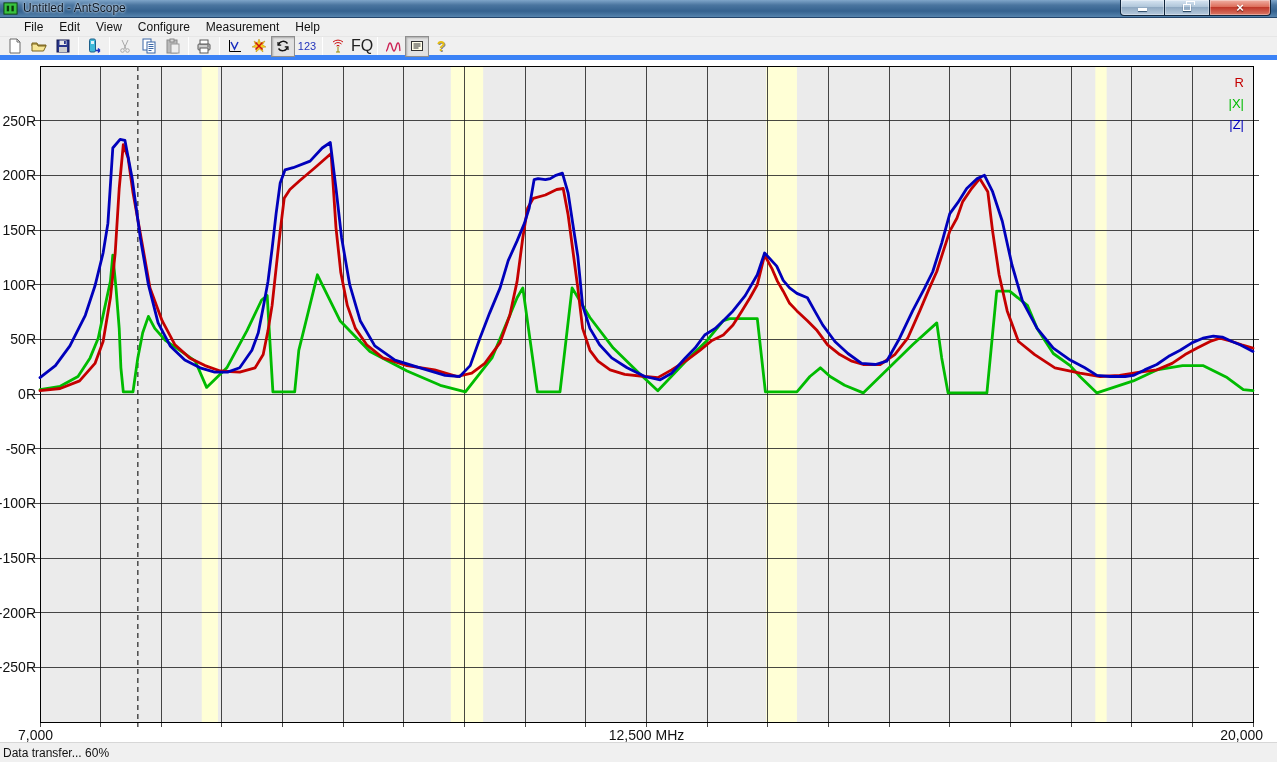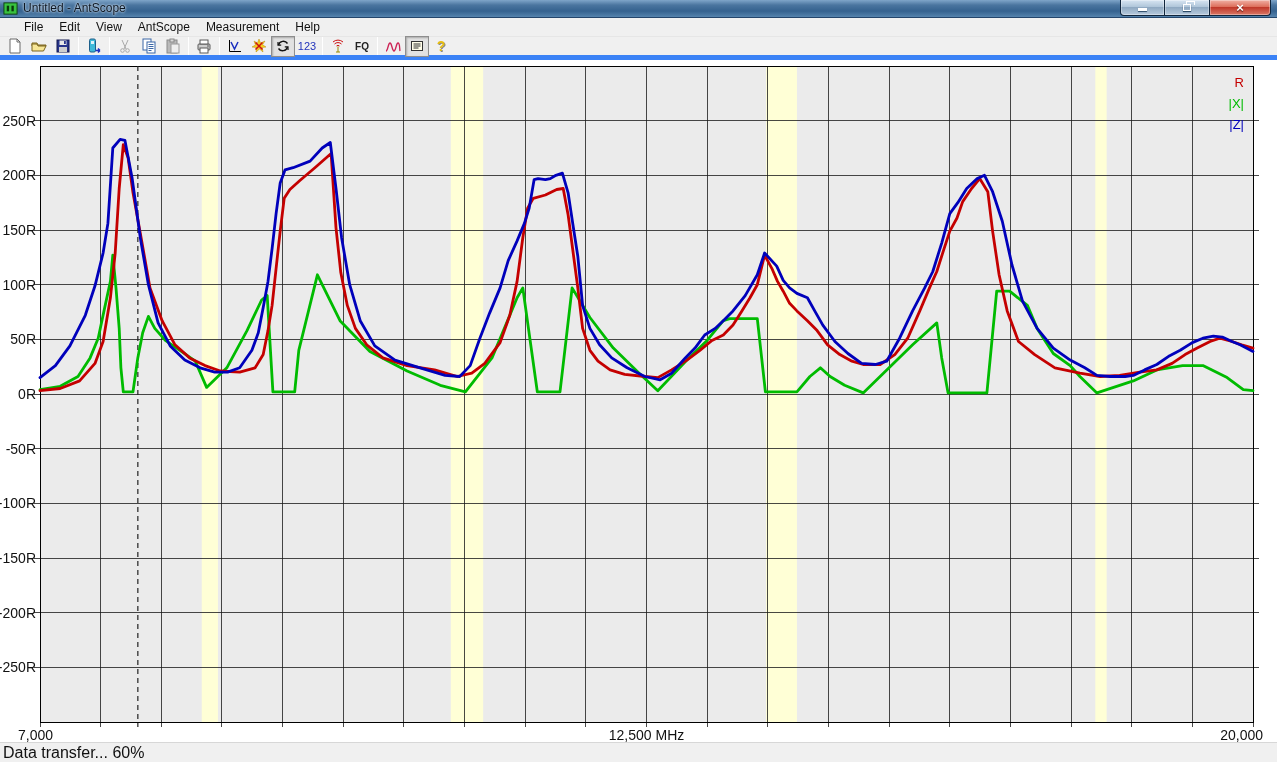--- a/index.html
+++ b/index.html
@@ -40,34 +40,34 @@
   .menu-item{font-size:12px;color:#111;padding:0 8px;line-height:18px;cursor:default;}
   
   .toolbar{height:23px;background:#f0f0f0;display:flex;align-items:center;padding-left:3px;border-bottom:5px solid #3b82f6;}
   .tbtn{
     width:24px;height:21px;display:flex;align-items:center;justify-content:center;
     background:transparent;border:1px solid transparent;padding:0;margin:0;
   }
   .tbtn svg{width:16px;height:16px;display:block;}
   .tbtn.pressed{border:1px solid #8e8e8e;background:#e2e2e2;box-shadow:inset 1px 1px 2px rgba(0,0,0,.25);}
   .tsep{width:1px;height:18px;background:#b9b9b9;border-right:1px solid #fff;margin:0 3px;}
-  .txt-icon{font-size:10px;font-weight:bold;}
+  .txt-icon{font-size:16px;font-weight:normal;}
   .txt-123{color:#2233bb;font-size:11px;font-weight:normal;}
   .txt-fq{color:#222;}
   .txt-help{color:#e7bd0e;font-size:14px;font-weight:bold;text-shadow:1px 1px 0 #8a8a8a;}
   
   .chart-area{position:relative;height:682px;background:#fff;}
   #chart-svg{position:absolute;left:0;top:0;}
   .ylab{position:absolute;font-size:14px;color:#111;white-space:nowrap;right:1241px;}
   .xlab{position:absolute;font-size:14px;color:#111;white-space:nowrap;top:667px;}
   .legend{position:absolute;top:12px;right:33px;text-align:right;}
   .legend-item{display:block;font-size:13px;line-height:21px;font-weight:normal;}
   
   .statusbar{height:20px;background:#f0f0f0;border-top:1px solid #d7d7d7;display:flex;align-items:center;}
-  .status-text{font-size:16px;color:#111;padding-left:3px;}
+  .status-text{font-size:12px;color:#111;padding-left:3px;}
 </style>
 </head>
 <body>
 
 <div class="window">
 
   <div class="titlebar">
     <span class="app-icon">
       <svg viewBox="0 0 16 16">
           <rect x="1" y="2" width="14" height="12" fill="#39c23f" stroke="#0d3d10"></rect>
@@ -86,21 +86,21 @@
       <div class="cap close">
           <span class="glyph-close">×</span>
         </div>
     </div>
   </div>
 
   <div class="menubar">
     <span class="menu-item">File</span>
     <span class="menu-item">Edit</span>
     <span class="menu-item">View</span>
-    <span class="menu-item">AntScope</span>
+    <span class="menu-item">Configure</span>
     <span class="menu-item">Measurement</span>
     <span class="menu-item">Help</span>
   </div>
 
   <div class="toolbar">
     <button class="tbtn">
       <svg viewBox="0 0 16 16">
           <path d="M3 1h7l3 3v11H3z" fill="#fff" stroke="#6b6b6b"></path>
           <path d="M10 1v3h3" fill="none" stroke="#6b6b6b"></path>
         </svg>

